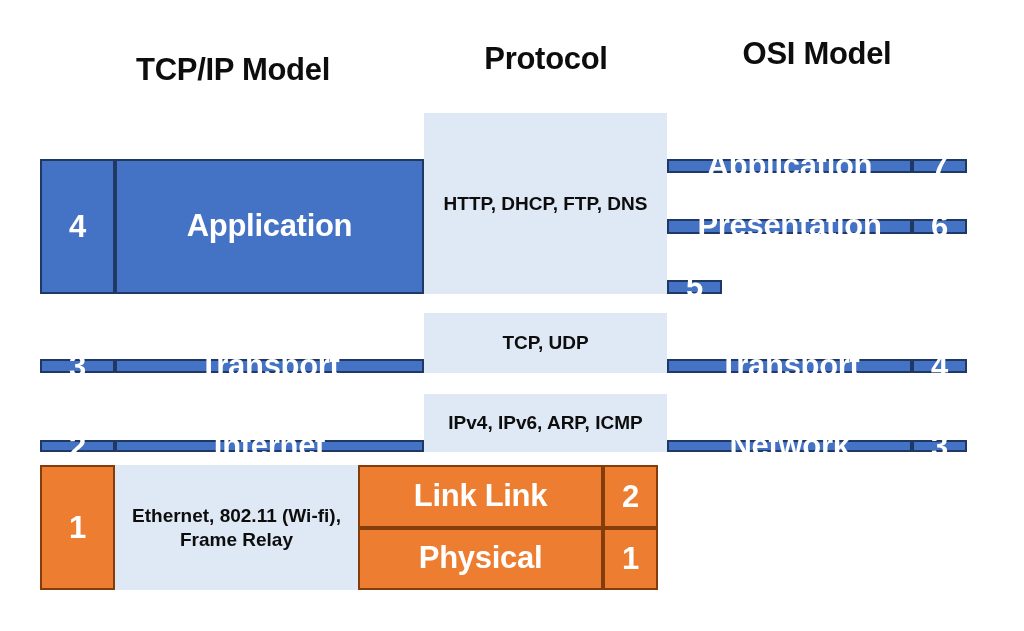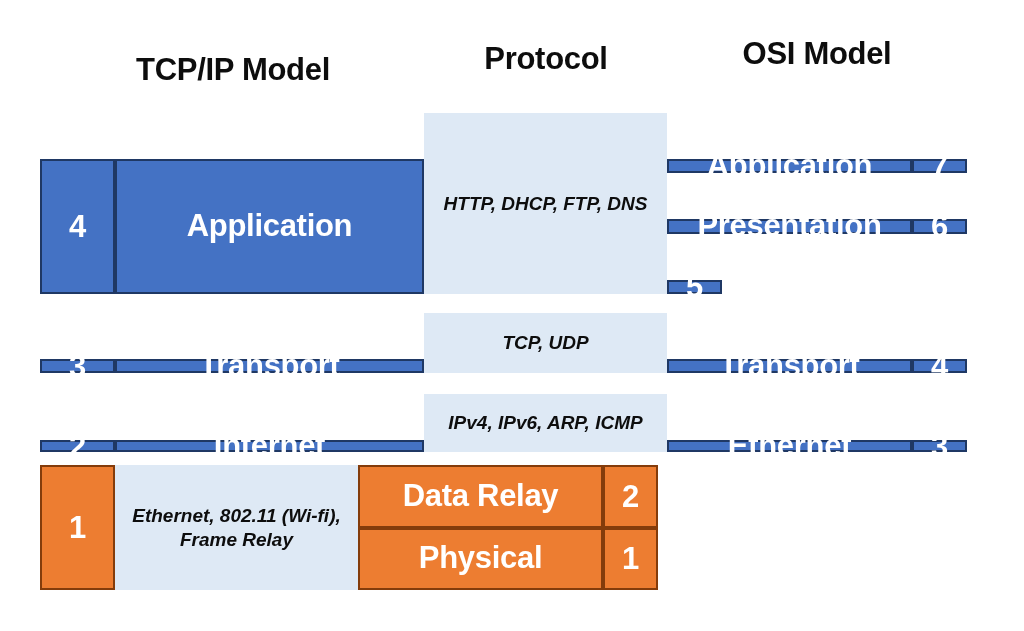--- a/index.html
+++ b/index.html
@@ -80,21 +80,20 @@
   }
   .lbl-num {
     color: #ffffff;
     font-weight: bold;
     font-size: 31px;
     line-height: 1;
   }
   .lbl-proto {
     color: #0d0d0d;
     font-weight: bold;
-    font-style: italic;
     font-size: 19px;
     line-height: 1.25;
     padding: 0 6px;
     white-space: pre-line;
   }
 
   
   .osi-stack {
     display: flex;
     flex-direction: column;
@@ -200,21 +199,21 @@
       <span class="lbl-white">Internet</span>
     </div>
 
     <div class="cell c-proto cell-proto">
       <span class="lbl-proto">IPv4, IPv6, ARP, ICMP</span>
     </div>
 
     <div class="osi-stack">
       <div class="osi-subrow">
         <div class="c-osi cell-blue bordered">
-          <span class="lbl-white">Ethernet</span>
+          <span class="lbl-white">Network</span>
         </div>
         <div class="c-osinum cell-blue bordered">
           <span class="lbl-num">3</span>
         </div>
       </div>
     </div>
   </div>
 
   <div class="band" style="top:465px; height:125px;">
 
@@ -224,21 +223,21 @@
 
 
     <div class="cell c-proto cell-proto">
       <span class="lbl-proto">Ethernet, 802.11 (Wi-fi),
 Frame Relay</span>
     </div>
 
     <div class="osi-stack">
       <div class="osi-subrow">
         <div class="c-osi cell-orange bordered-orange">
-          <span class="lbl-white">Data Relay</span>
+          <span class="lbl-white">Link Link</span>
         </div>
         <div class="c-osinum cell-orange bordered-orange">
           <span class="lbl-num">2</span>
         </div>
       </div>
       <div class="osi-subrow">
         <div class="c-osi cell-orange bordered-orange">
           <span class="lbl-white">Physical</span>
         </div>
         <div class="c-osinum cell-orange bordered-orange">

